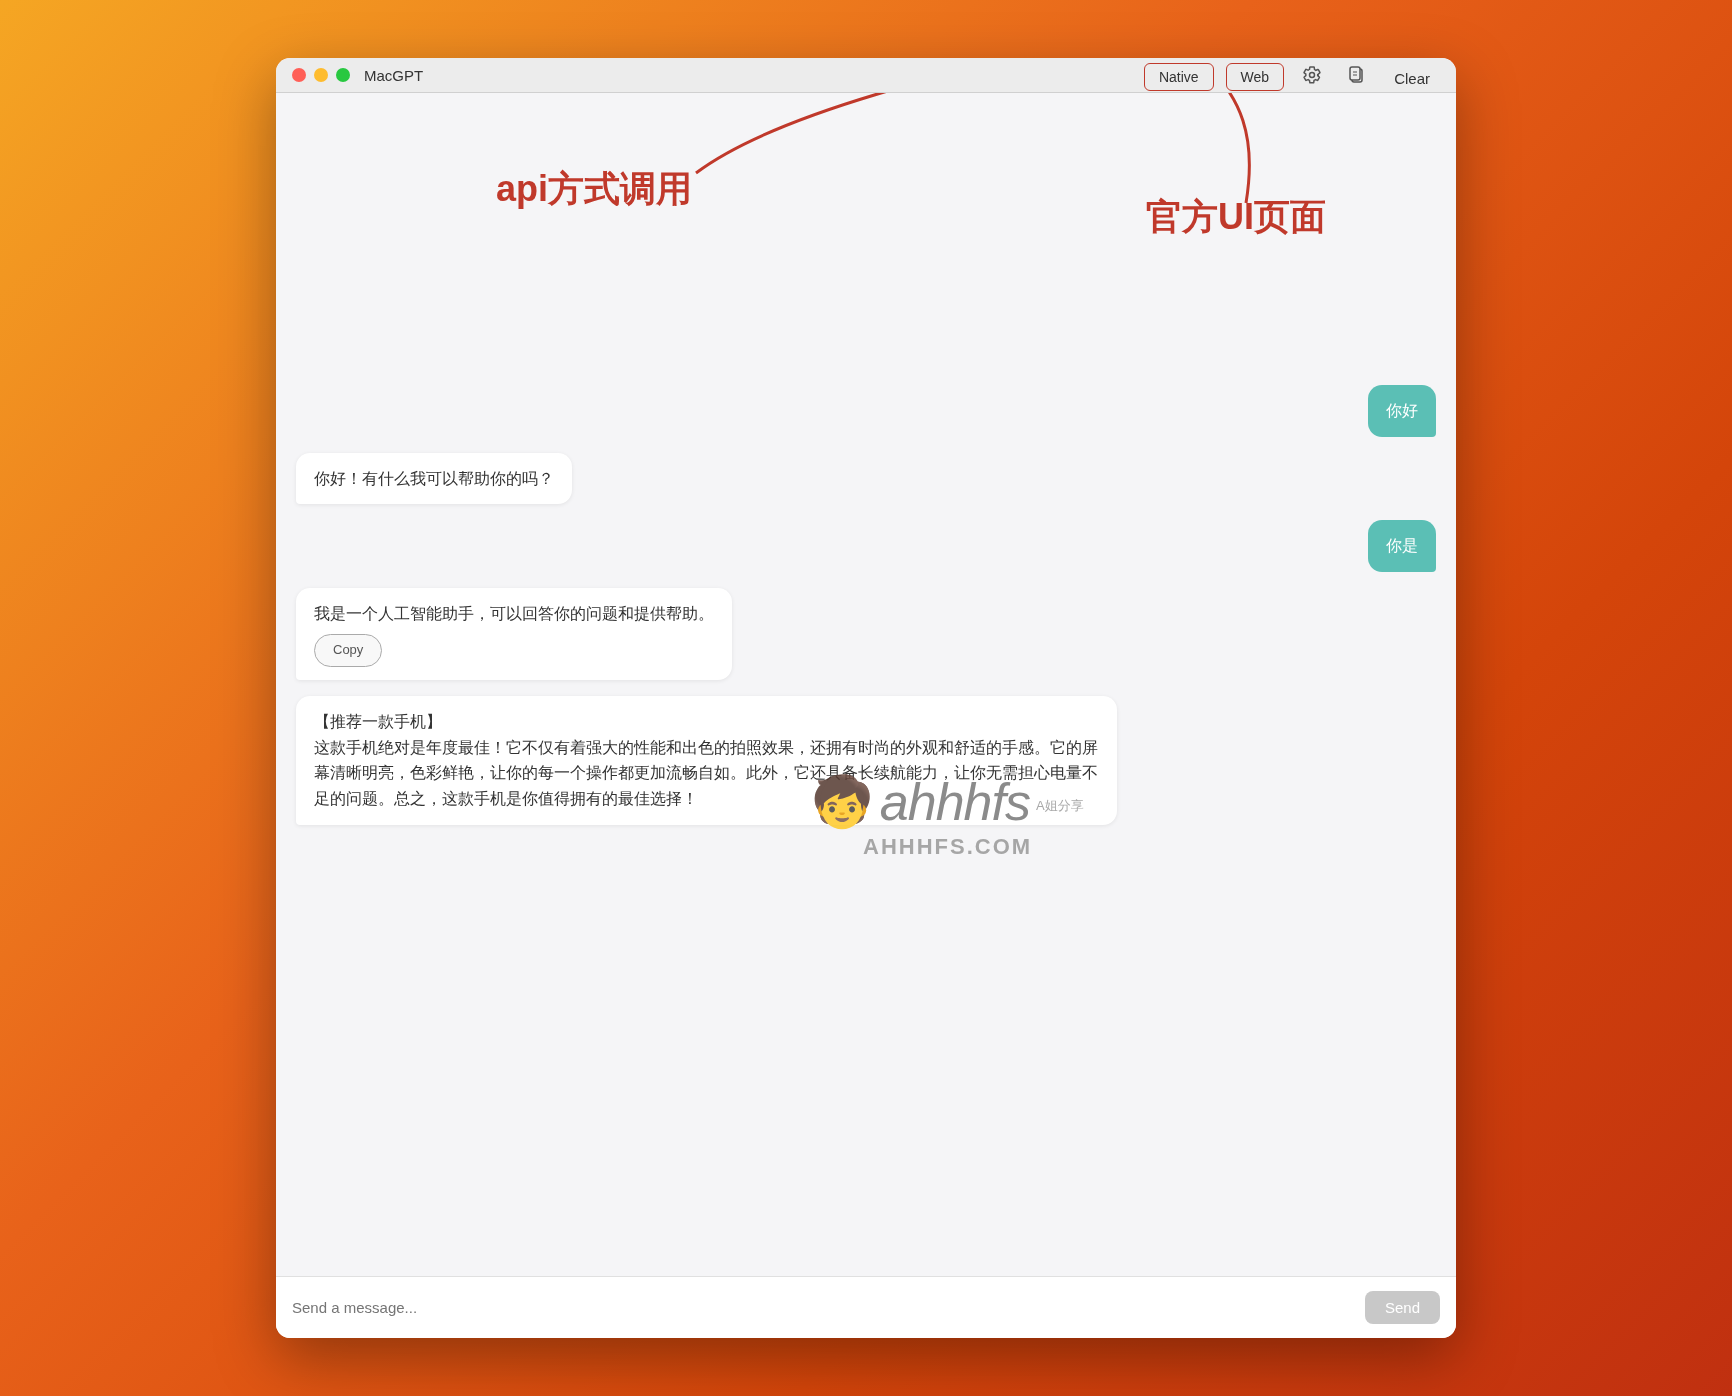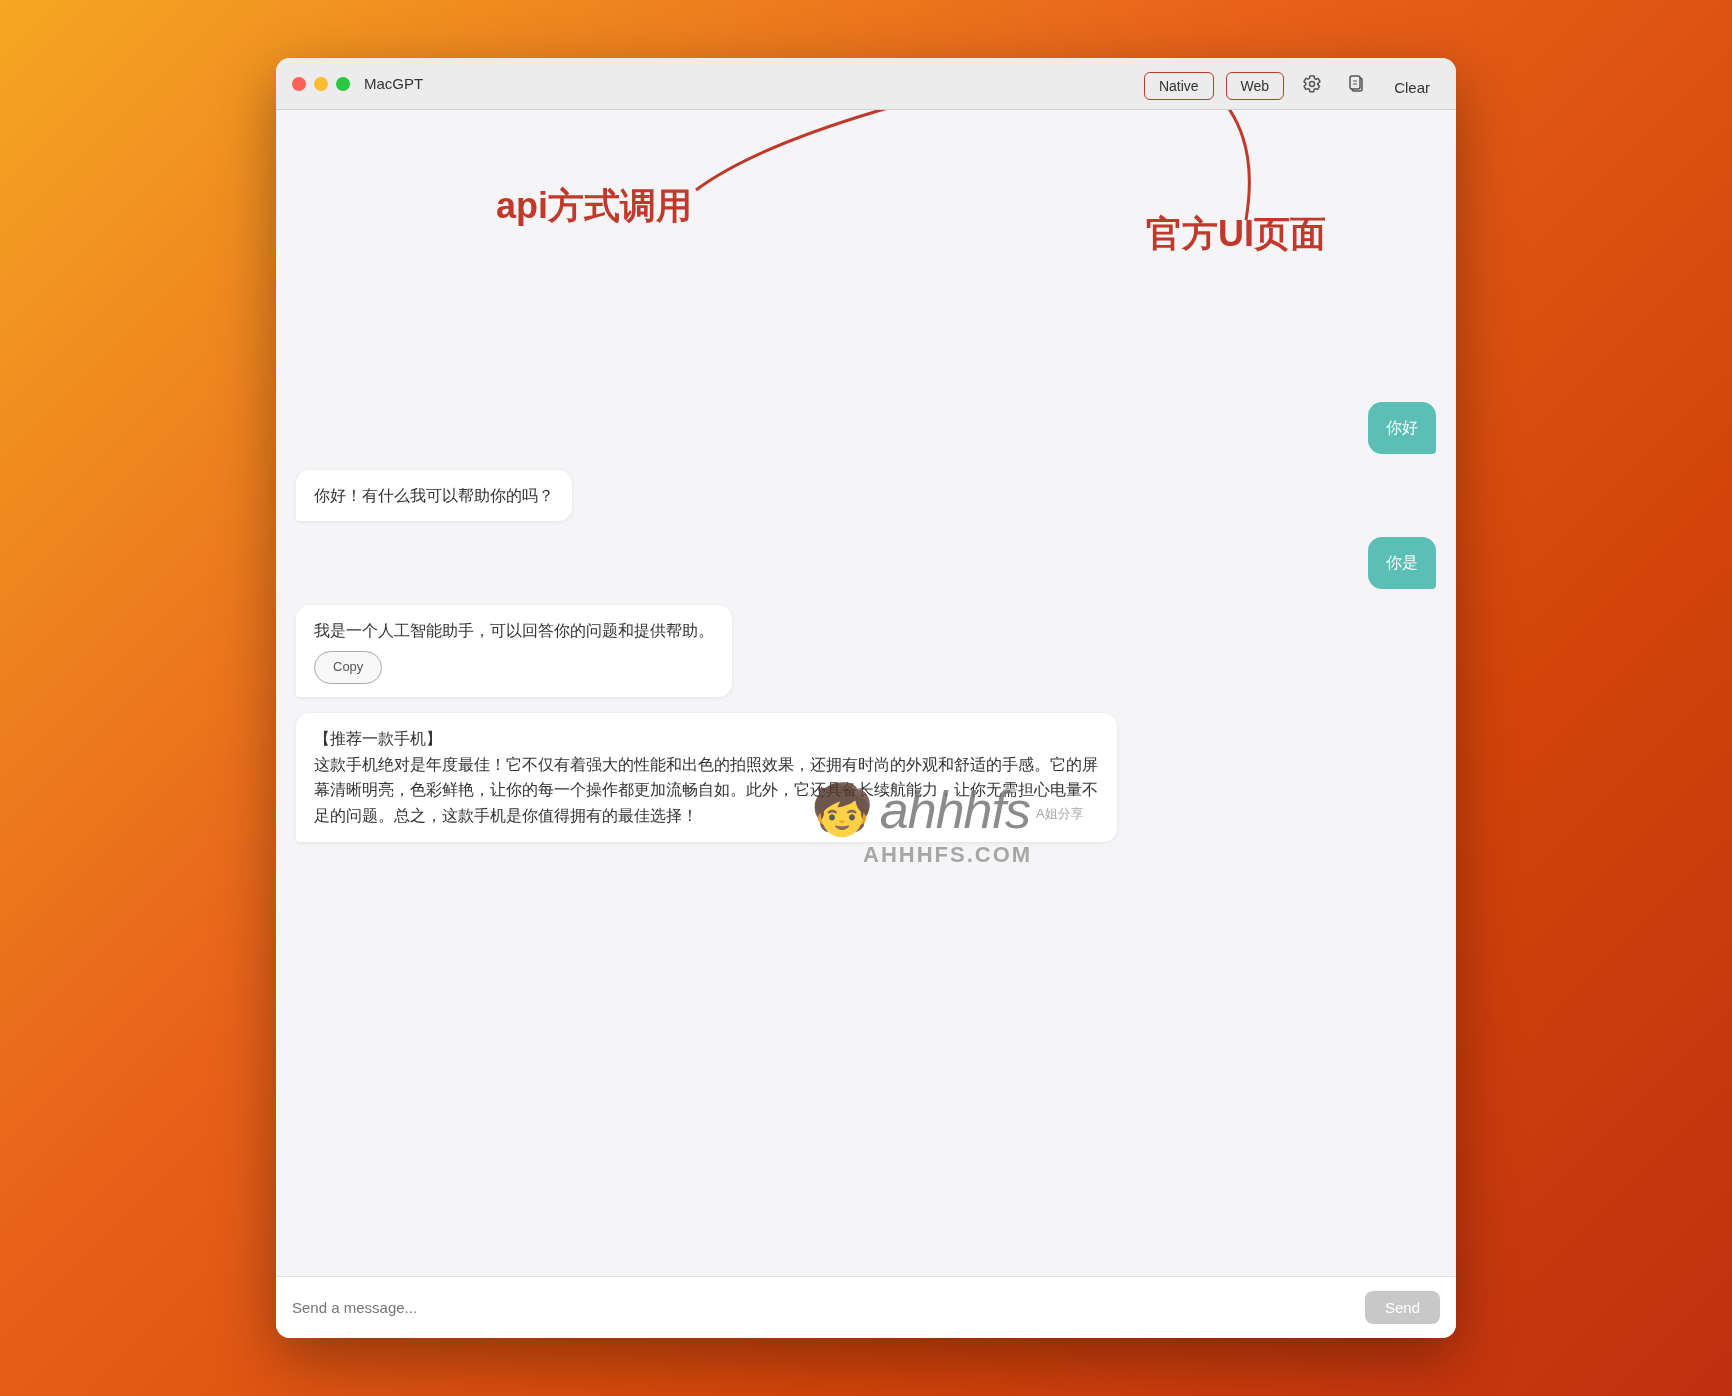--- a/index.html
+++ b/index.html
@@ -22,21 +22,21 @@
       box-shadow: 0 20px 60px rgba(0,0,0,0.35);
       display: flex;
       flex-direction: column;
       overflow: hidden;
       position: relative;
     }
 
     
     .titlebar {
       background: #ececec;
-      height: 52px;
+      height: 35px;
       display: flex;
       align-items: center;
       padding: 0 16px;
       border-bottom: 1px solid #d0d0d0;
       border-radius: 14px 14px 0 0;
       flex-shrink: 0;
     }
 
     .traffic-lights {
       display: flex;

